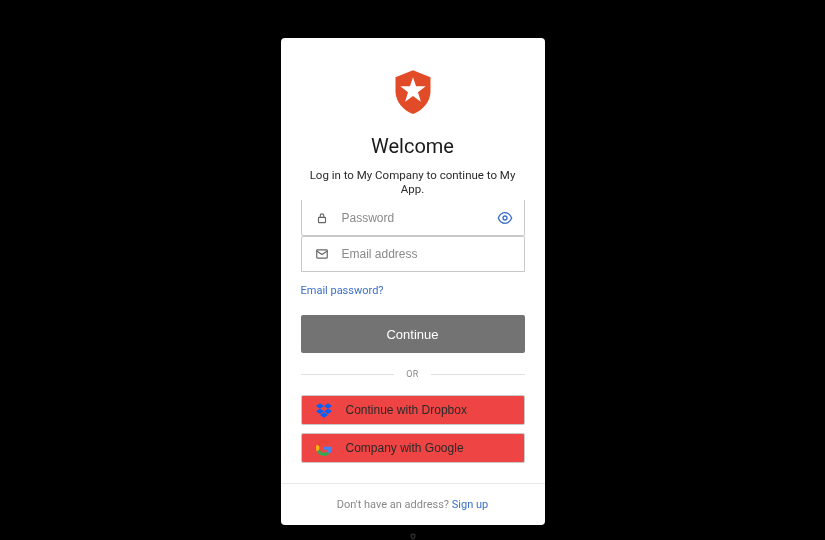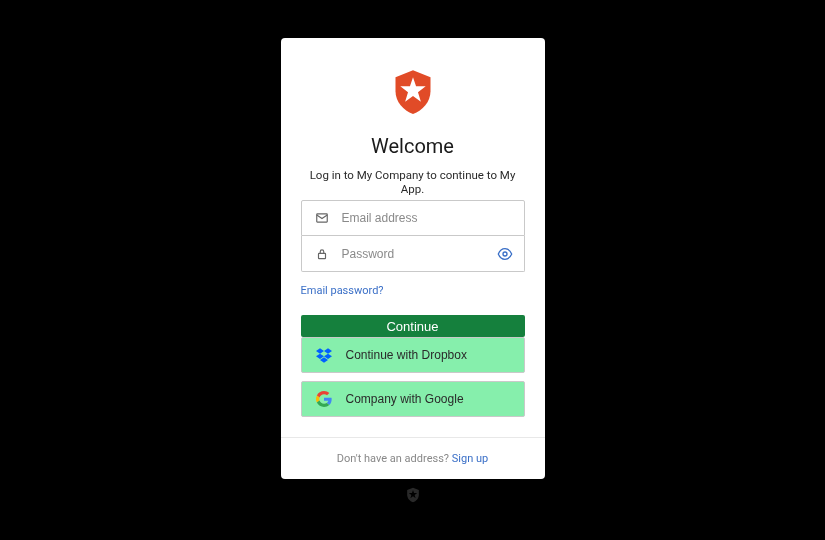--- a/index.html
+++ b/index.html
@@ -94,22 +94,22 @@
       align-self: flex-start;
       font-size: 11px;
       color: #3a6fc7;
       text-decoration: none;
       margin-top: 12px;
       margin-bottom: 18px;
       cursor: pointer;
     }
     .continue-btn {
       width: 100%;
-      height: 22px;
-      background: #15803d;
+      height: 38px;
+      background: #737373;
       color: #ffffff;
       border: none;
       font-size: 13px;
       font-weight: 400;
       cursor: pointer;
       border-radius: 2px;
     }
     .divider {
       width: 100%;
       display: flex;
@@ -122,22 +122,22 @@
       background: #e0e0e0;
     }
     .divider-text {
       padding: 0 12px;
       font-size: 9px;
       color: #888;
       letter-spacing: 0.5px;
     }
     .social-btn {
       width: 100%;
-      height: 36px;
-      background: #86efac;
+      height: 30px;
+      background: #ef4444;
       border: 1px solid #c9c9c9;
       display: flex;
       align-items: center;
       padding-left: 14px;
       font-size: 12px;
       color: #2a2a2a;
       cursor: pointer;
       margin-bottom: 8px;
       border-radius: 2px;
     }
@@ -179,44 +179,49 @@
   <div class="card-body">
 
     <svg class="logo" viewBox="0 0 48 54">
       <path d="M24 2 L44 10 L44 26 C44 38 35 48 24 52 C13 48 4 38 4 26 L4 10 Z" fill="#e14b27"></path>
       <path d="M24 10 L27.5 20.5 L38.5 20.5 L29.7 27.2 L33 38 L24 31.5 L15 38 L18.3 27.2 L9.5 20.5 L20.5 20.5 Z" fill="#ffffff"></path>
     </svg>
 
     <h1 class="welcome-title">Welcome</h1>
     <p class="subtitle">Log in to My Company to continue to My App.</p>
 
+    <div class="input-group password">
+      <svg class="input-icon" viewBox="0 0 24 24" fill="none" stroke="currentColor" stroke-width="2">
+        <rect x="6" y="11" width="12" height="9" rx="1"></rect>
+        <path d="M9 11 V8 a3 3 0 0 1 6 0 V11"></path>
+      </svg>
+      <input class="input-field" type="password" placeholder="Password" style="">
+      <svg class="eye-icon" viewBox="0 0 24 24" fill="none" stroke="currentColor" stroke-width="2">
+        <path d="M2 12 C4 7 8 4 12 4 C16 4 20 7 22 12 C20 17 16 20 12 20 C8 20 4 17 2 12 Z"></path>
+        <circle cx="12" cy="12" r="3"></circle>
+      </svg>
+    </div>
+
     <div class="input-group">
       <svg class="input-icon" viewBox="0 0 24 24" fill="none" stroke="currentColor" stroke-width="2">
         <rect x="3" y="5" width="18" height="14" rx="1"></rect>
         <path d="M3 7 L12 13 L21 7"></path>
       </svg>
       <input class="input-field" type="email" placeholder="Email address" style="">
     </div>
 
-    <div class="input-group password">
-      <svg class="input-icon" viewBox="0 0 24 24" fill="none" stroke="currentColor" stroke-width="2">
-        <rect x="6" y="11" width="12" height="9" rx="1"></rect>
-        <path d="M9 11 V8 a3 3 0 0 1 6 0 V11"></path>
-      </svg>
-      <input class="input-field" type="password" placeholder="Password" style="">
-      <svg class="eye-icon" viewBox="0 0 24 24" fill="none" stroke="currentColor" stroke-width="2">
-        <path d="M2 12 C4 7 8 4 12 4 C16 4 20 7 22 12 C20 17 16 20 12 20 C8 20 4 17 2 12 Z"></path>
-        <circle cx="12" cy="12" r="3"></circle>
-      </svg>
+    <a class="forgot-link">Email password?</a>
+
+    <button class="continue-btn">Continue</button>
+
+    <div class="divider">
+      <div class="divider-line"></div>
+      <span class="divider-text">OR</span>
+      <div class="divider-line"></div>
     </div>
-
-    <a class="forgot-link">Email password?</a>
-
-    <button class="continue-btn">Continue</button>
-
 
     <button class="social-btn">
       <svg class="social-icon" viewBox="0 0 24 24">
         <path fill="#0061ff" d="M6 2 L12 6 L6 10 L0 6 Z M18 2 L24 6 L18 10 L12 6 Z M0 14 L6 10 L12 14 L6 18 Z M12 14 L18 10 L24 14 L18 18 Z M6 19.5 L12 15.5 L18 19.5 L12 23.5 Z"></path>
       </svg>
       <span>Continue with Dropbox</span>
     </button>
 
     <button class="social-btn">
       <svg class="social-icon" viewBox="0 0 48 48">

